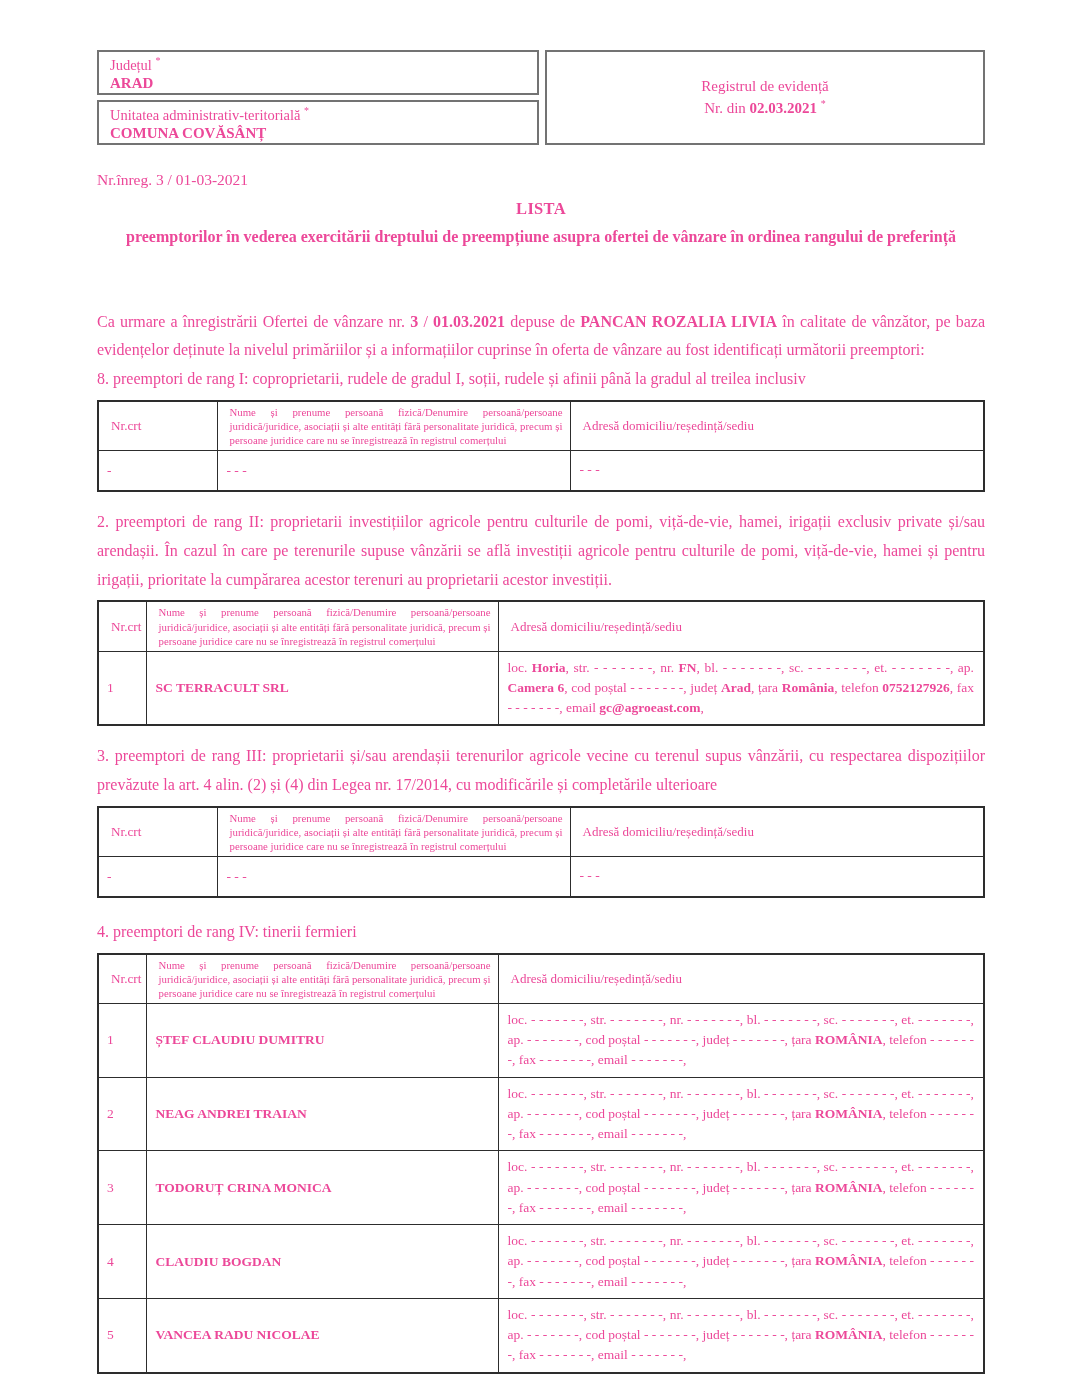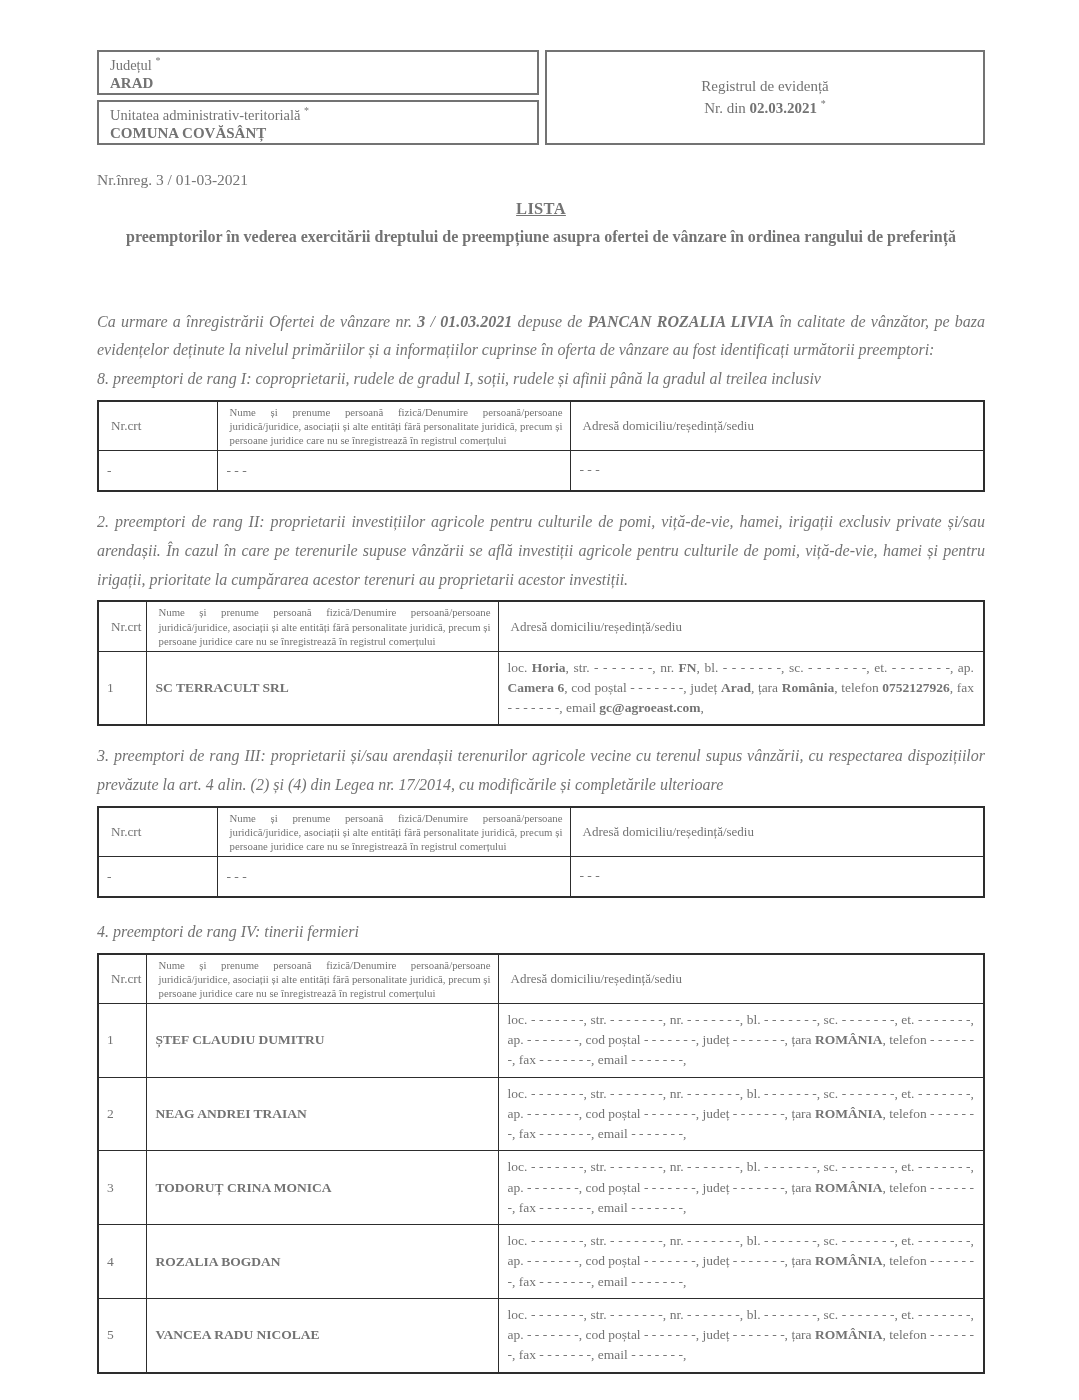--- a/index.html
+++ b/index.html
@@ -1,40 +1,40 @@
 <!DOCTYPE html>
 <html><head>
 <meta charset="utf-8">
 <style>
   html, body { margin:0; padding:0; background:#ffffff; }
   .page {
     width:1079px; height:1400px; background:#ffffff; overflow:hidden;
-    font-family:"Liberation Serif","DejaVu Serif",serif; color:#737373;
+    font-family:"Liberation Serif","DejaVu Serif",serif; color:#ec4899;
     position:relative; box-sizing:border-box;
   }
   .content { padding:0 94px 0 97px; box-sizing:border-box; }
 
   
   .header-row { display:flex; gap:6px; padding-top:50px; }
   .hleft  { width:442px; display:flex; flex-direction:column; gap:5px; }
   .hbox   { border:2px solid #737373; box-sizing:border-box; }
   .hcell  { padding:4px 11px 6px; height:45px; box-sizing:border-box; }
   .hlabel { font-size:14.5px; line-height:1.25; }
   .hvalue { font-size:15px; font-weight:bold; line-height:1.25; }
   .hright { flex:1; display:flex; flex-direction:column; justify-content:center;
             align-items:center; text-align:center; font-size:15px; line-height:1.45; }
   sup.ast { font-size:10px; vertical-align:super; line-height:0; }
 
   
   .reg-note { font-size:15.5px; margin-top:26px; }
-  .doc-title { text-align:center; font-weight:bold; font-size:16.5px; margin-top:10px; letter-spacing:0.3px;text-decoration:underline; }
+  .doc-title { text-align:center; font-weight:bold; font-size:16.5px; margin-top:10px; letter-spacing:0.3px; }
   .doc-subtitle { text-align:center; font-weight:bold; font-size:16px; line-height:1.85; margin-top:3px; }
 
   
-  .body-text { font-size:16px; line-height:1.8; text-align:justify; margin:0;font-style:italic; }
+  .body-text { font-size:16px; line-height:1.8; text-align:justify; margin:0; }
   .intro { margin-top:56px; }
   .mt16 { margin-top:16px; }
   .mt20 { margin-top:20px; }
   .mt26 { margin-top:26px; }
   .justify-last { text-align-last:justify; }
   .b { font-weight:bold; }
 
   
   table.rank { border-collapse:collapse; width:100%; margin-top:6px; table-layout:fixed; }
   table.rank, table.rank th, table.rank td { border:1px solid #2d2d2d; }
@@ -175,21 +175,21 @@
             <td class="cell-name"><span class="b">NEAG ANDREI TRAIAN</span></td>
             <td class="cell-address"><span>loc. - - - - - - -, str. - - - - - - -, nr. - - - - - - -, bl. - - - - - - -, sc. - - - - - - -, et. - - - - - - -, ap. - - - - - - -, cod poștal - - - - - - -, județ - - - - - - -, țara </span><span class="b">ROMÂNIA</span><span>, telefon - - - - - - -, fax - - - - - - -, email - - - - - - -,</span></td>
           </tr>
           <tr>
             <td class="cell-nr">3</td>
             <td class="cell-name"><span class="b">TODORUȚ CRINA MONICA</span></td>
             <td class="cell-address"><span>loc. - - - - - - -, str. - - - - - - -, nr. - - - - - - -, bl. - - - - - - -, sc. - - - - - - -, et. - - - - - - -, ap. - - - - - - -, cod poștal - - - - - - -, județ - - - - - - -, țara </span><span class="b">ROMÂNIA</span><span>, telefon - - - - - - -, fax - - - - - - -, email - - - - - - -,</span></td>
           </tr>
           <tr>
             <td class="cell-nr">4</td>
-            <td class="cell-name"><span class="b">ROZALIA BOGDAN</span></td>
+            <td class="cell-name"><span class="b">CLAUDIU BOGDAN</span></td>
             <td class="cell-address"><span>loc. - - - - - - -, str. - - - - - - -, nr. - - - - - - -, bl. - - - - - - -, sc. - - - - - - -, et. - - - - - - -, ap. - - - - - - -, cod poștal - - - - - - -, județ - - - - - - -, țara </span><span class="b">ROMÂNIA</span><span>, telefon - - - - - - -, fax - - - - - - -, email - - - - - - -,</span></td>
           </tr>
           <tr>
             <td class="cell-nr">5</td>
             <td class="cell-name"><span class="b">VANCEA RADU NICOLAE</span></td>
             <td class="cell-address"><span>loc. - - - - - - -, str. - - - - - - -, nr. - - - - - - -, bl. - - - - - - -, sc. - - - - - - -, et. - - - - - - -, ap. - - - - - - -, cod poștal - - - - - - -, județ - - - - - - -, țara </span><span class="b">ROMÂNIA</span><span>, telefon - - - - - - -, fax - - - - - - -, email - - - - - - -,</span></td>
           </tr>
         </tbody>
     </table>
 

